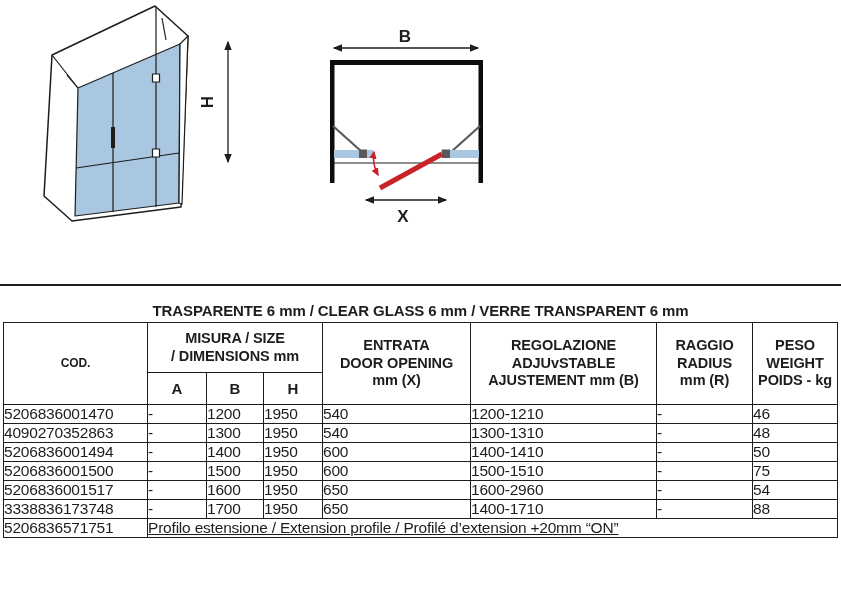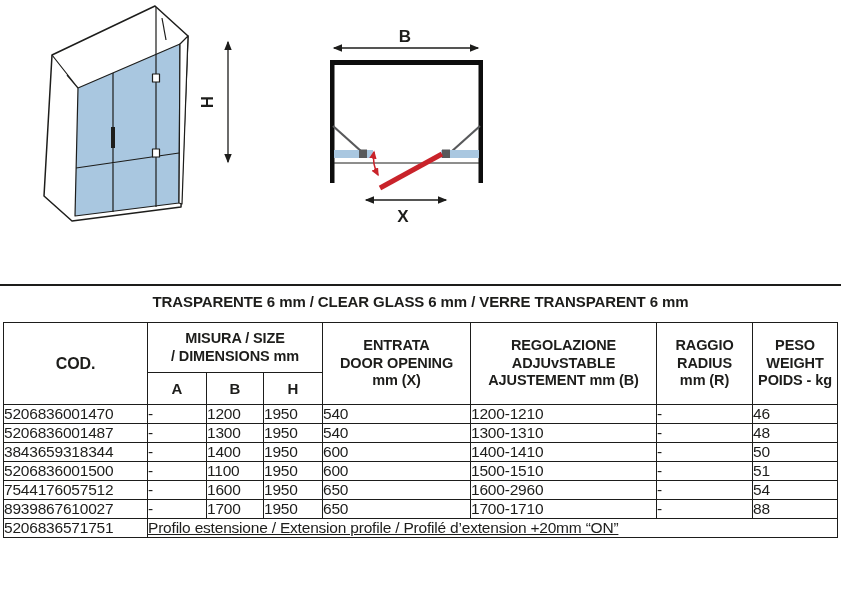--- a/index.html
+++ b/index.html
@@ -3,21 +3,21 @@
 <meta charset="utf-8">
 <style>
   html,body { margin:0; padding:0; background:#ffffff; }
   .page {
     position:relative; width:841px; height:608px; background:#ffffff;
     font-family:"Liberation Sans", sans-serif; color:#1d1d1b; overflow:hidden;
   }
   .drawings { position:absolute; left:0; top:0; width:841px; height:286px; }
   .top-rule { position:absolute; left:0; top:284px; width:841px; height:2px; background:#1d1d1b; }
   .table-title {
-    position:absolute; left:0; top:293px; width:841px; text-align:center;
+    position:absolute; left:0; top:302px; width:841px; text-align:center;
     font-size:15px; font-weight:700; letter-spacing:-0.1px;
   }
   table.spec {
     position:absolute; left:3px; top:322px; border-collapse:collapse; table-layout:fixed;
     width:834px; font-size:15.5px;
   }
   table.spec td, table.spec th { border:1.6px solid #1d1d1b; padding:0; overflow:hidden; }
   th.hdr { font-size:14.5px; font-weight:700; line-height:1.22; letter-spacing:-0.1px; }
   th.hdr .ln { display:block; }
   tr.hdr-row1 { height:50px; }
@@ -104,21 +104,21 @@
         <col style="width:59px">
         <col style="width:57px">
         <col style="width:59px">
       <col style="width:148px">
         <col style="width:186px">
         <col style="width:96px">
         <col style="width:85px">
     </colgroup>
     <tbody>
       <tr class="hdr-row1">
-        <th class="hdr" rowspan="2" style="font-size:16px;">COD.</th>
+        <th class="hdr" rowspan="2" style="font-size:12px;">COD.</th>
         <th class="hdr" colspan="3">
           <span class="ln">MISURA / SIZE</span>
           <span class="ln">/ DIMENSIONS mm</span>
         </th>
         <th class="hdr" rowspan="2">
           <span class="ln">ENTRATA</span>
           <span class="ln">DOOR OPENING</span>
           <span class="ln">mm (X)</span>
         </th>
         <th class="hdr" rowspan="2">
@@ -147,66 +147,66 @@
         <td>5206836001470</td>
         <td>-</td>
         <td>1200</td>
         <td>1950</td>
         <td>540</td>
         <td>1200-1210</td>
         <td>-</td>
         <td>46</td>
       </tr>
       <tr class="data">
-        <td>5206836001487</td>
+        <td>4090270352863</td>
         <td>-</td>
         <td>1300</td>
         <td>1950</td>
         <td>540</td>
         <td>1300-1310</td>
         <td>-</td>
         <td>48</td>
       </tr>
       <tr class="data">
-        <td>3843659318344</td>
+        <td>5206836001494</td>
         <td>-</td>
         <td>1400</td>
         <td>1950</td>
         <td>600</td>
         <td>1400-1410</td>
         <td>-</td>
         <td>50</td>
       </tr>
       <tr class="data">
         <td>5206836001500</td>
         <td>-</td>
-        <td>1100</td>
+        <td>1500</td>
         <td>1950</td>
         <td>600</td>
         <td>1500-1510</td>
         <td>-</td>
-        <td>51</td>
-      </tr>
-      <tr class="data">
-        <td>7544176057512</td>
+        <td>75</td>
+      </tr>
+      <tr class="data">
+        <td>5206836001517</td>
         <td>-</td>
         <td>1600</td>
         <td>1950</td>
         <td>650</td>
         <td>1600-2960</td>
         <td>-</td>
         <td>54</td>
       </tr>
       <tr class="data">
-        <td>8939867610027</td>
+        <td>3338836173748</td>
         <td>-</td>
         <td>1700</td>
         <td>1950</td>
         <td>650</td>
-        <td>1700-1710</td>
+        <td>1400-1710</td>
         <td>-</td>
         <td>88</td>
       </tr>
 
       <tr class="data">
         <td>5206836571751</td>
         <td class="note" colspan="7">Profilo estensione / Extension profile / Profilé d’extension +20mm “ON”</td>
       </tr>
     </tbody>
   </table>

